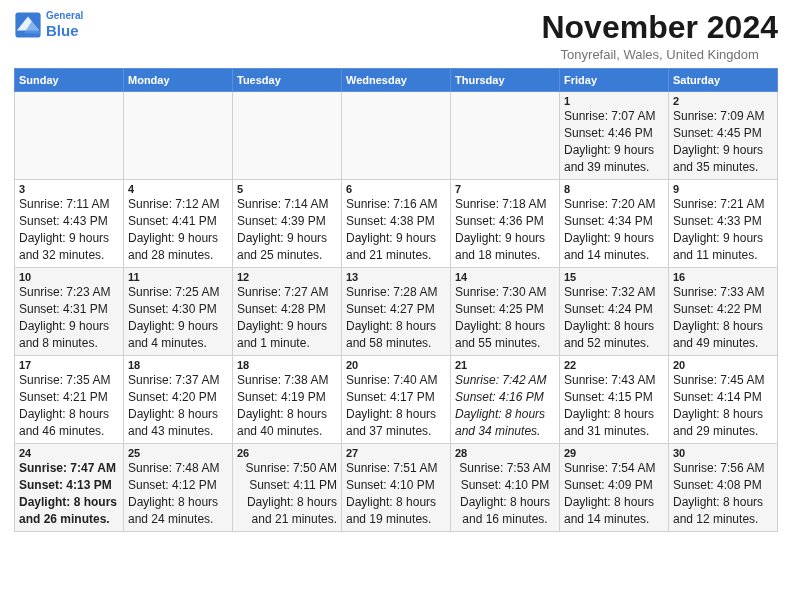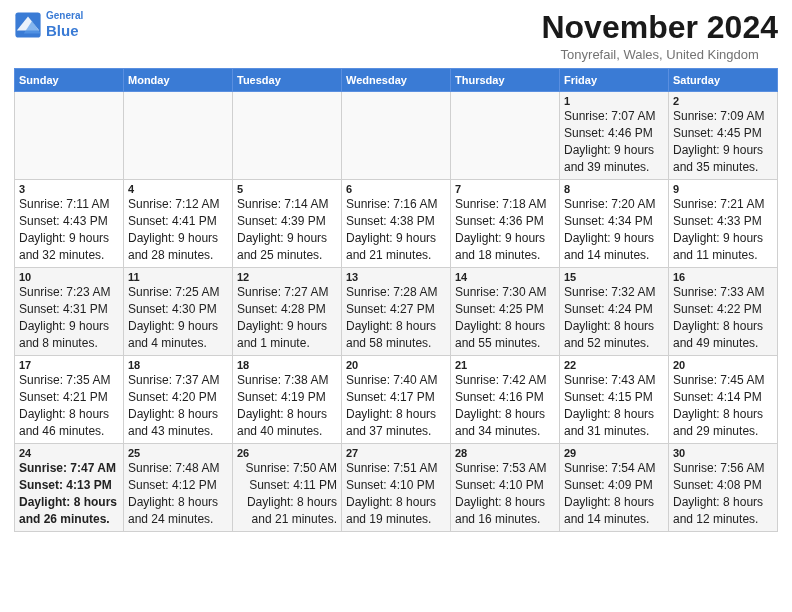--- a/index.html
+++ b/index.html
@@ -271,21 +271,21 @@
           </td>
           <td>
             <span class="day-num">20</span>
             <div class="day-info" style="white-space: pre-line;">Sunrise: 7:40 AM
 Sunset: 4:17 PM
 Daylight: 8 hours
 and 37 minutes.</div>
           </td>
           <td>
             <span class="day-num">21</span>
-            <div class="day-info" style="white-space: pre-line;">Sunrise: 7:42 AM
+            <div class="day-info" style="white-space: pre-line; font-style: italic;">Sunrise: 7:42 AM
 Sunset: 4:16 PM
 Daylight: 8 hours
 and 34 minutes.</div>
           </td>
           <td>
             <span class="day-num">22</span>
             <div class="day-info" style="white-space: pre-line;">Sunrise: 7:43 AM
 Sunset: 4:15 PM
 Daylight: 8 hours
 and 31 minutes.</div>
@@ -322,21 +322,21 @@
           </td>
           <td>
             <span class="day-num">27</span>
             <div class="day-info" style="white-space: pre-line;">Sunrise: 7:51 AM
 Sunset: 4:10 PM
 Daylight: 8 hours
 and 19 minutes.</div>
           </td>
           <td>
             <span class="day-num">28</span>
-            <div class="day-info" style="white-space: pre-line;">Sunrise: 7:53 AM
+            <div class="day-info" style="white-space: pre-line; text-align: center;">Sunrise: 7:53 AM
 Sunset: 4:10 PM
 Daylight: 8 hours
 and 16 minutes.</div>
           </td>
           <td>
             <span class="day-num">29</span>
             <div class="day-info" style="white-space: pre-line;">Sunrise: 7:54 AM
 Sunset: 4:09 PM
 Daylight: 8 hours
 and 14 minutes.</div>

